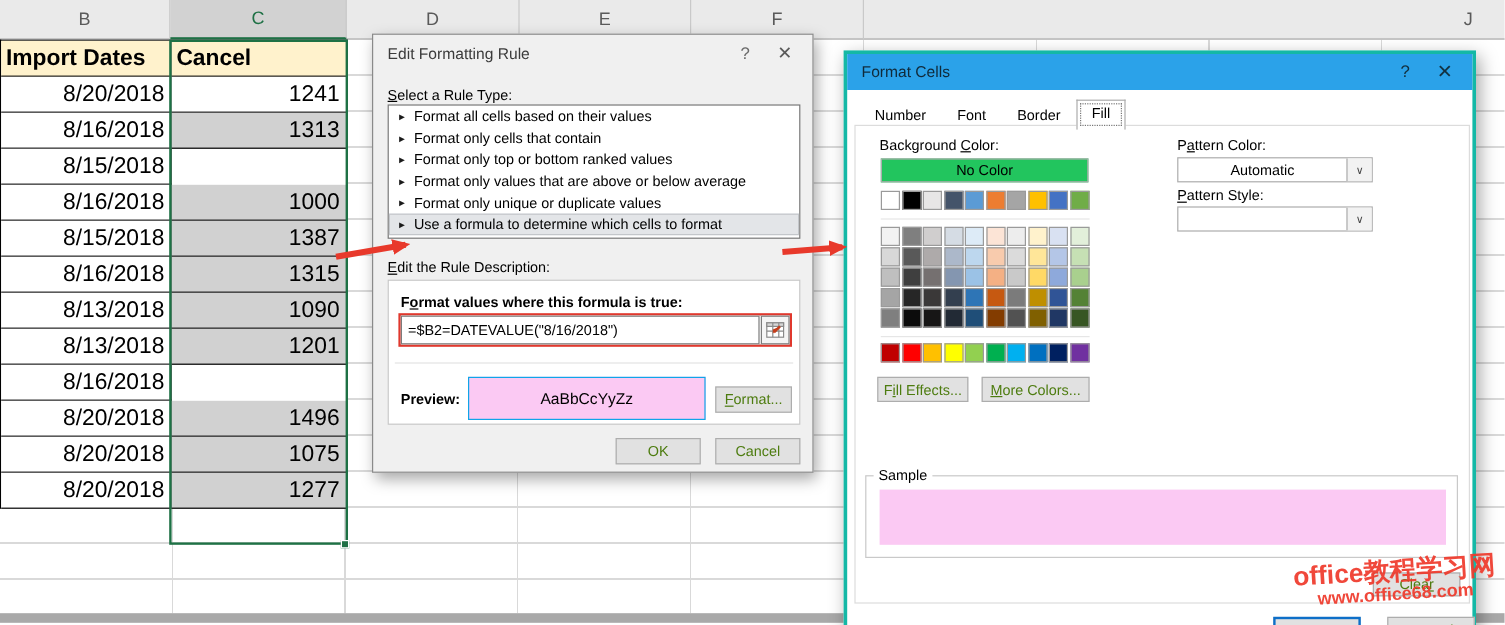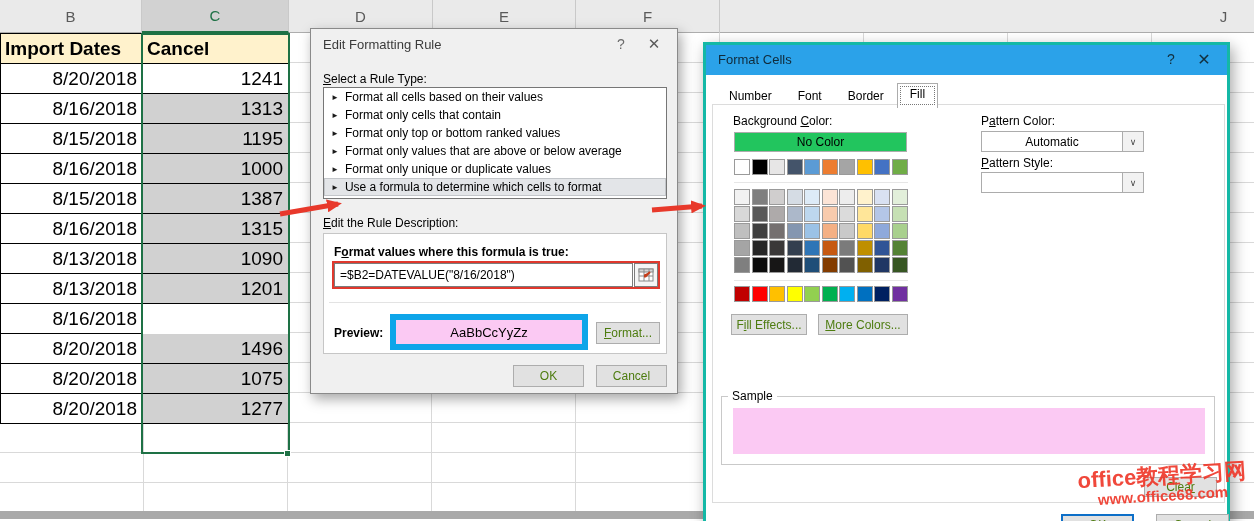--- a/index.html
+++ b/index.html
@@ -61,21 +61,21 @@
   .efr-formula-lbl { position:absolute; left:10px; top:11px; font-size:12px; font-weight:bold; }
   .formula-wrap { position:absolute; left:8px; top:27px; width:328px; height:28px;
     border:2px solid #E0382D; display:flex; align-items:stretch; background:#fff; }
   .formula-input { flex:1; border:1px solid #7C7C7C; font-size:12px; padding:0 5px;
     font-family:"Liberation Sans",sans-serif; color:#000; background:#fff; outline:none; }
   .range-btn { width:24px; margin-left:1px; border:1px solid #7C7C7C; background:#F5F5F5;
     display:flex; align-items:center; justify-content:center; }
   .efr-divider { position:absolute; left:5px; top:68px; width:332px; height:1px; background:#E3E3E3; }
   .preview-lbl { position:absolute; left:10px; top:92px; font-size:12px; font-weight:bold; }
   .preview-box { position:absolute; left:66px; top:80px; width:198px; height:36px; background:#FBC9F3;
-    border:6px solid #0ea5e9; display:flex; align-items:center; justify-content:center; font-size:13px; }
+    border:1px solid #0ea5e9; display:flex; align-items:center; justify-content:center; font-size:13px; }
   .format-btn { position:absolute; left:272px; top:88px; width:64px; height:22px; }
   .efr-ok { position:absolute; left:202px; top:336px; width:71px; height:22px; }
   .efr-cancel { position:absolute; left:285px; top:336px; width:71px; height:22px; }
 
   
   .fc { position:absolute; left:703px; top:14px; width:527px; height:504px; background:#FFFFFF;
     border:3px solid #14b8a6; box-shadow:3px 5px 14px rgba(0,0,0,.35); z-index:10;margin-top:28px; }
   .fc-titlebar { position:absolute; left:0; top:0; width:100%; height:30px; background:#2BA2E9; }
   .fc-title { position:absolute; left:12px; top:7px; font-size:13px; color:#102A3A; }
   .fc-help { position:absolute; right:48px; top:6px; font-size:14px; color:#12303F; width:16px; text-align:center; }
@@ -137,21 +137,20 @@
         <div class="s-row">
           <div class="s-cell cdate">8/20/2018</div>
           <div class="s-cell csales active">1241</div>
         </div>
         <div class="s-row">
           <div class="s-cell cdate">8/16/2018</div>
           <div class="s-cell csales">1313</div>
         </div>
         <div class="s-row">
           <div class="s-cell cdate">8/15/2018</div>
-          <div class="s-cell csales">1195</div>
         </div>
         <div class="s-row">
           <div class="s-cell cdate">8/16/2018</div>
           <div class="s-cell csales">1000</div>
         </div>
         <div class="s-row">
           <div class="s-cell cdate">8/15/2018</div>
           <div class="s-cell csales">1387</div>
         </div>
         <div class="s-row">

